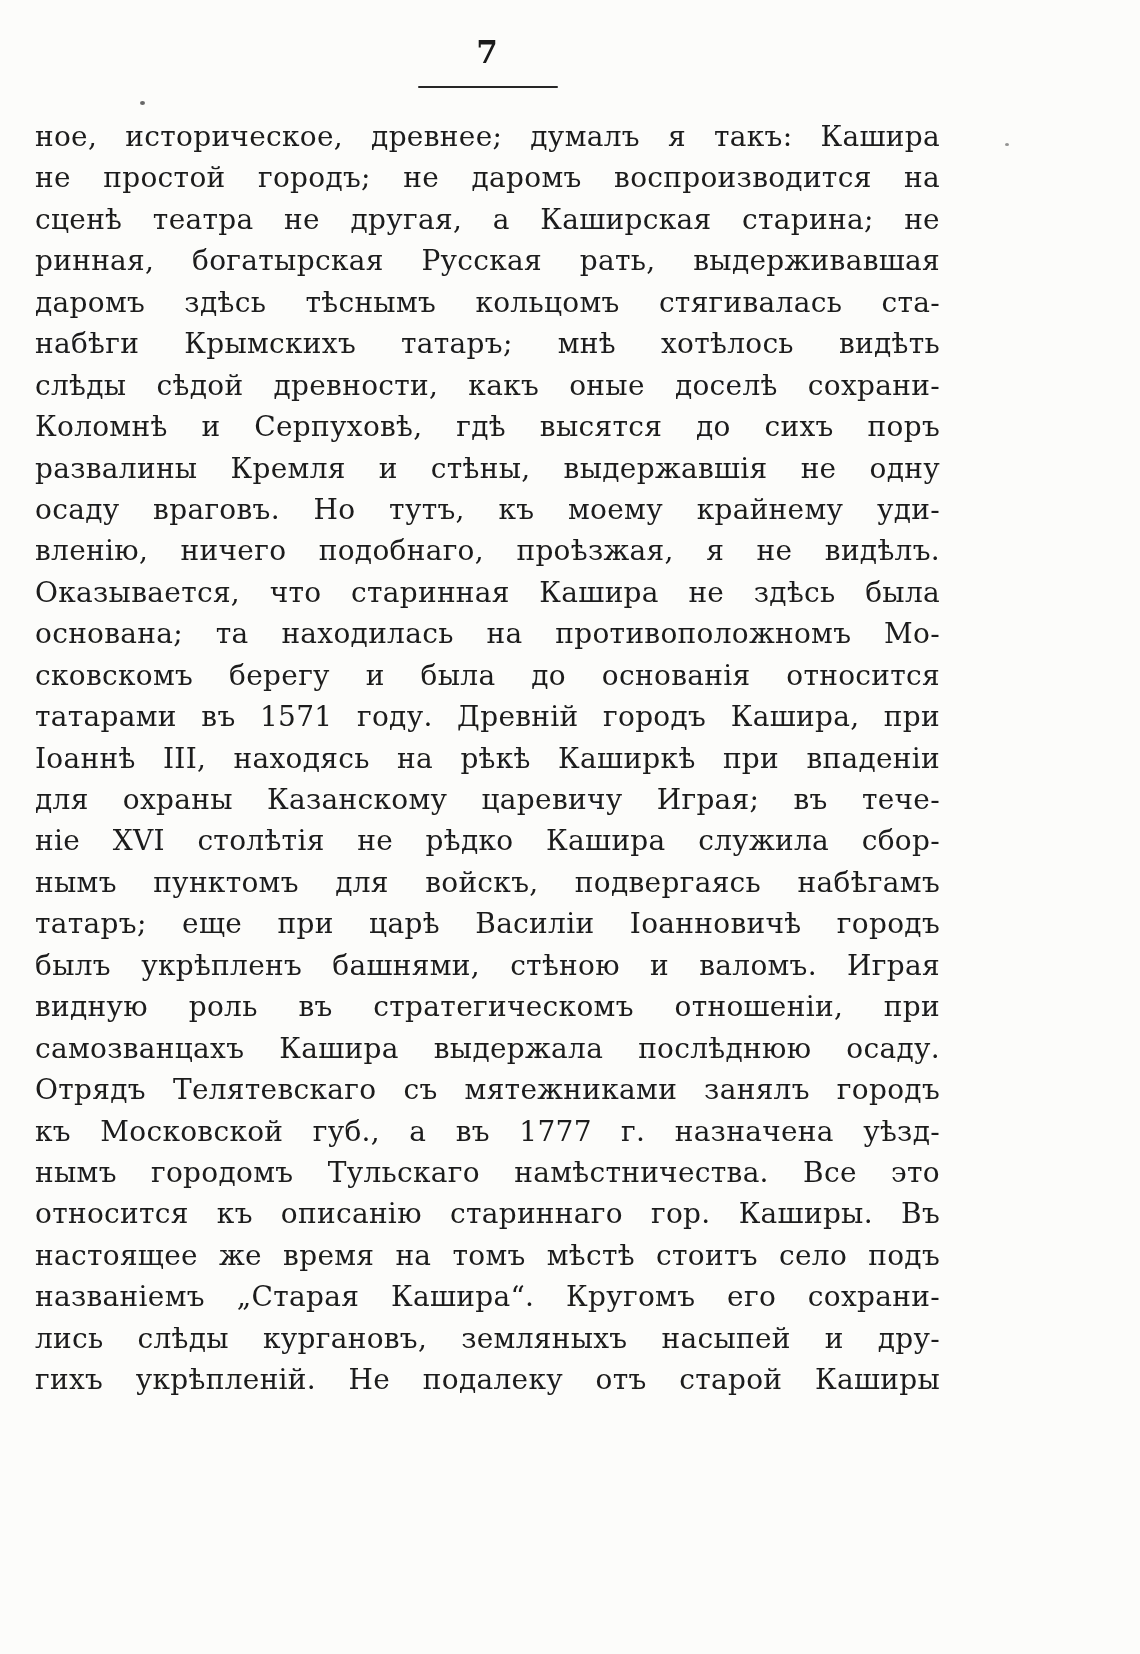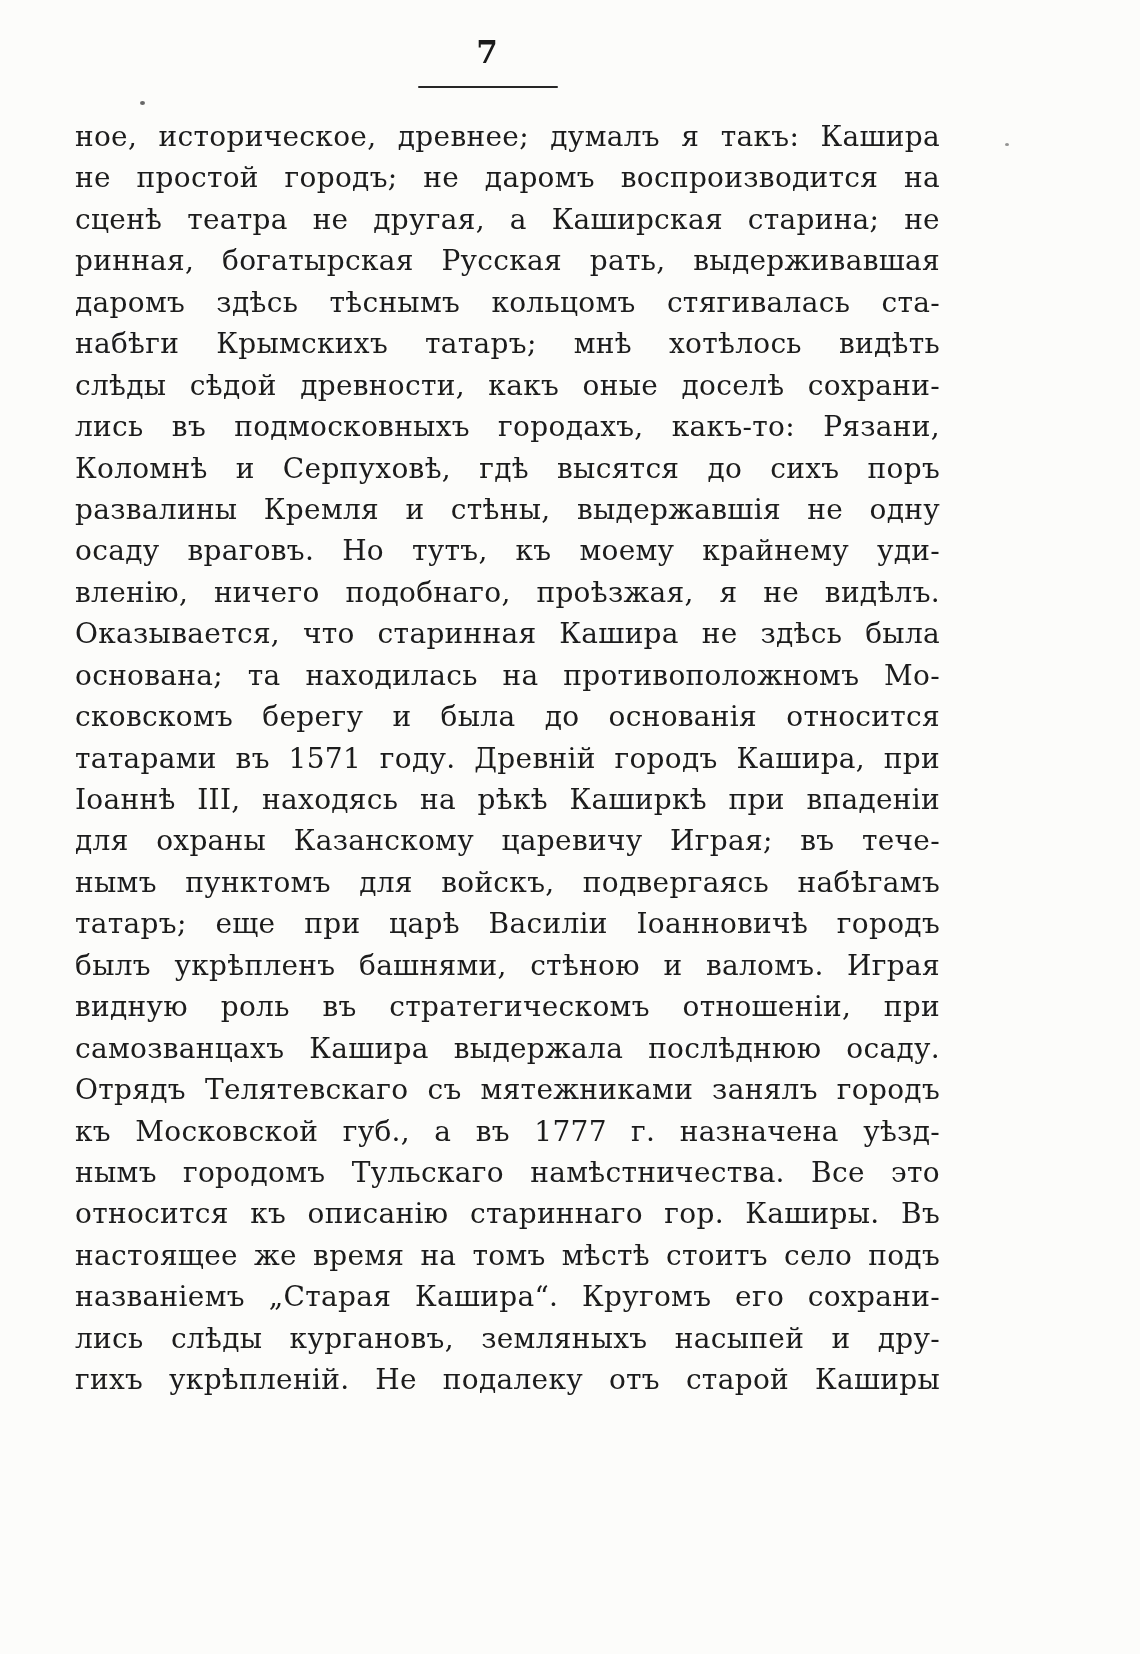--- a/index.html
+++ b/index.html
@@ -46,21 +46,20 @@
   .line {
     height: 41.45px;
     line-height: 41.45px;
     font-size: 28px;
     letter-spacing: 0.3px;
     text-align: justify;
     text-align-last: justify;
     -moz-text-align-last: justify;
     white-space: normal;
     overflow: visible;
-    margin-left: 40px;
   }
   .speck {
     position: absolute;
     border-radius: 50%;
     background: #4c4c4c;
   }
   .speck-1 { left: 140px; top: 101px; width: 5px; height: 4px; opacity: 0.85; }
   .speck-2 { left: 1005px; top: 143px; width: 4px; height: 3px; opacity: 0.6; }
 </style>
 </head>
@@ -75,31 +74,31 @@
   <div class="speck speck-2"></div>
 
   <div class="textblock">
     <div class="line">ное, историческое, древнее; думалъ я такъ: Кашира</div>
     <div class="line">не простой городъ; не даромъ воспроизводится на</div>
     <div class="line">сценѣ театра не другая, а Каширская старина; не</div>
     <div class="line">ринная, богатырская Русская рать, выдерживавшая</div>
     <div class="line">даромъ здѣсь тѣснымъ кольцомъ стягивалась ста-</div>
     <div class="line">набѣги Крымскихъ татаръ; мнѣ хотѣлось видѣть</div>
     <div class="line">слѣды сѣдой древности, какъ оные доселѣ сохрани-</div>
-    <div class="line">лись въ подмосковныхъ городахъ, какъ-то: Рязани,</div>
     <div class="line">Коломнѣ и Серпуховѣ, гдѣ высятся до сихъ поръ</div>
     <div class="line">развалины Кремля и стѣны, выдержавшія не одну</div>
     <div class="line">осаду враговъ. Но тутъ, къ моему крайнему уди-</div>
     <div class="line">вленію, ничего подобнаго, проѣзжая, я не видѣлъ.</div>
     <div class="line">Оказывается, что старинная Кашира не здѣсь была</div>
     <div class="line">основана; та находилась на противоположномъ Мо-</div>
     <div class="line">сковскомъ берегу и была до основанія относится</div>
     <div class="line">татарами въ 1571 году. Древній городъ Кашира, при</div>
     <div class="line">Іоаннѣ III, находясь на рѣкѣ Каширкѣ при впаденіи</div>
     <div class="line">для охраны Казанскому царевичу Играя; въ тече-</div>
+    <div class="line">ніе XVI столѣтія не рѣдко Кашира служила сбор-</div>
     <div class="line">нымъ пунктомъ для войскъ, подвергаясь набѣгамъ</div>
     <div class="line">татаръ; еще при царѣ Василіи Іоанновичѣ городъ</div>
     <div class="line">былъ укрѣпленъ башнями, стѣною и валомъ. Играя</div>
     <div class="line">видную роль въ стратегическомъ отношеніи, при</div>
     <div class="line">самозванцахъ Кашира выдержала послѣднюю осаду.</div>
     <div class="line">Отрядъ Телятевскаго съ мятежниками занялъ городъ</div>
     <div class="line">къ Московской губ., а въ 1777 г. назначена уѣзд-</div>
     <div class="line">нымъ городомъ Тульскаго намѣстничества. Все это</div>
     <div class="line">относится къ описанію стариннаго гор. Каширы. Въ</div>
     <div class="line">настоящее же время на томъ мѣстѣ стоитъ село подъ</div>

